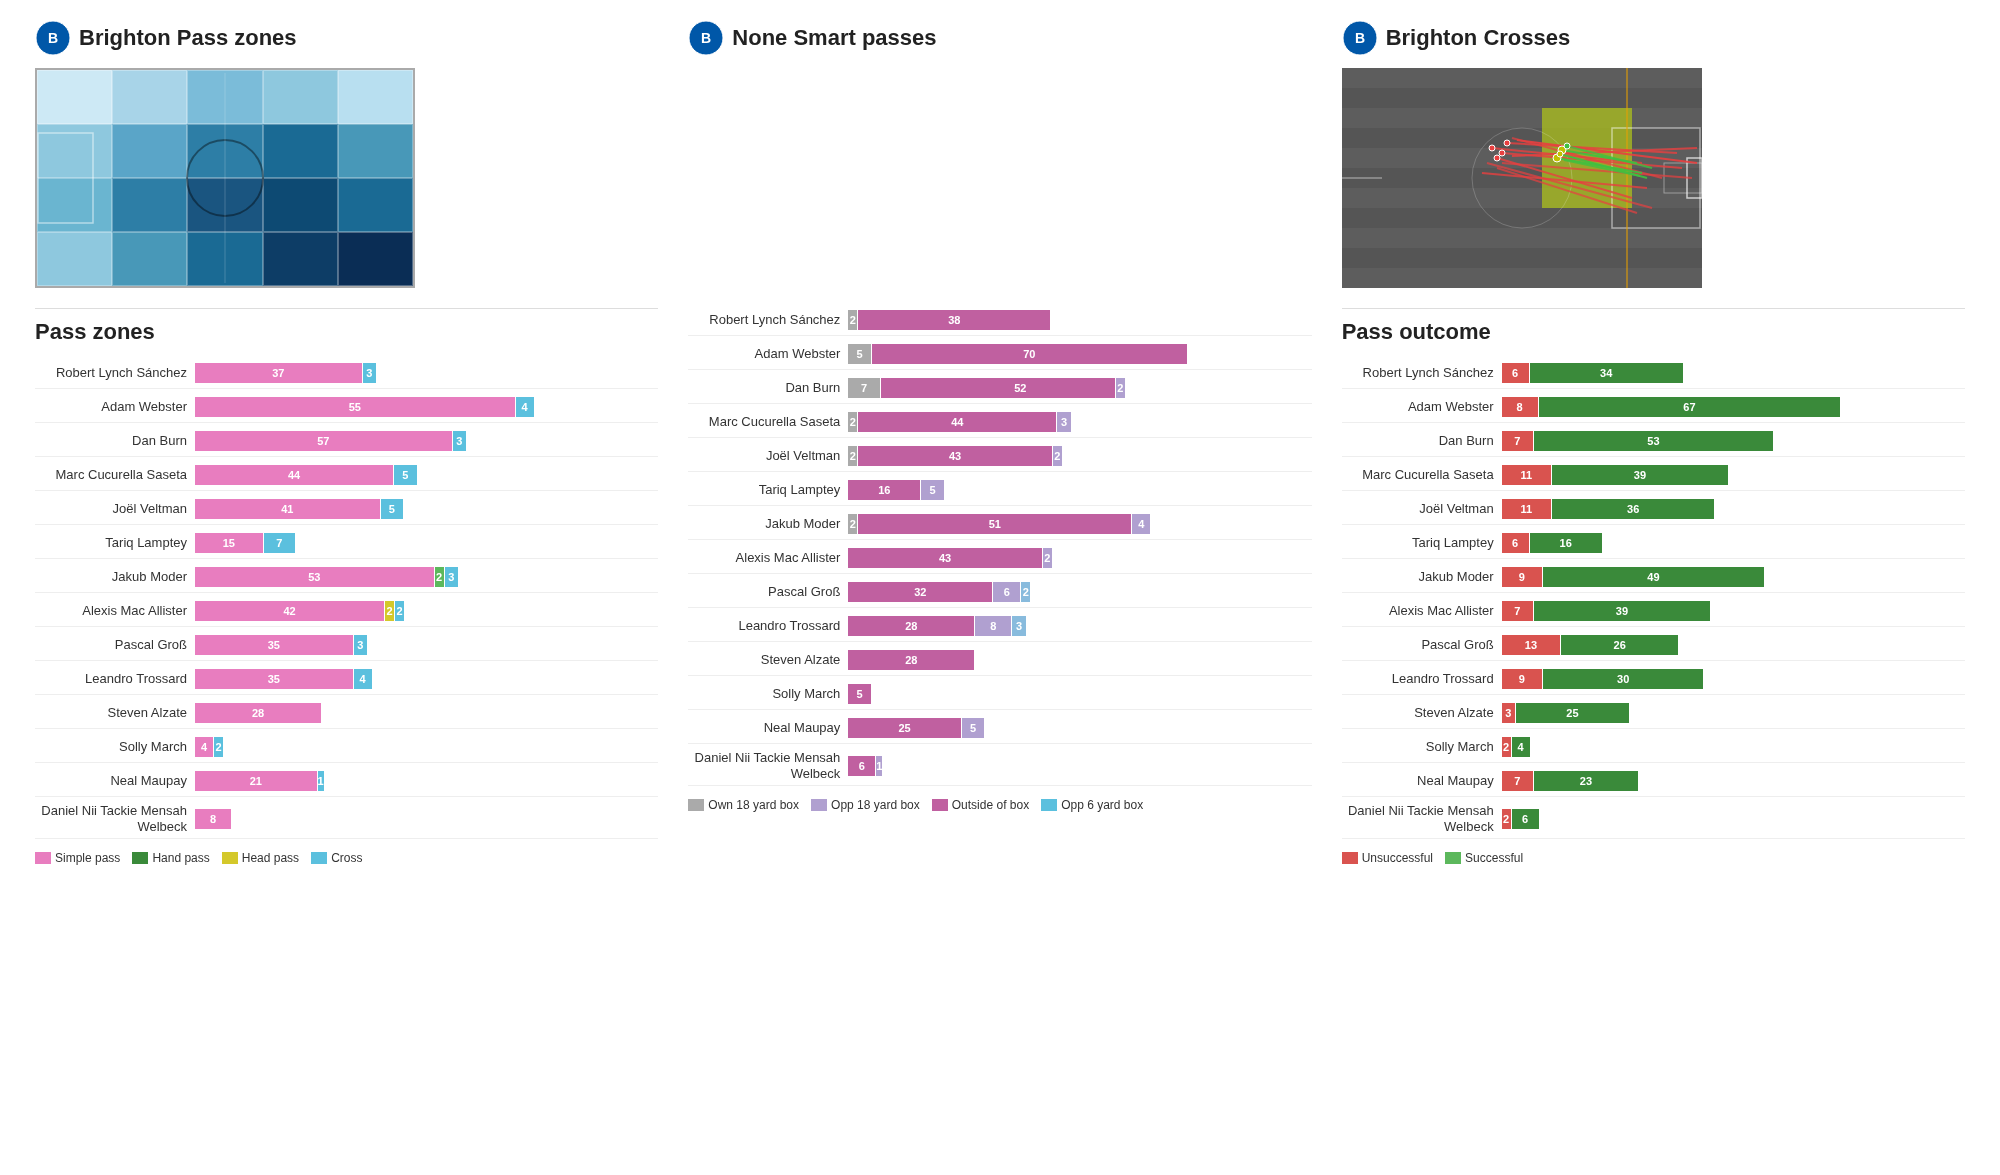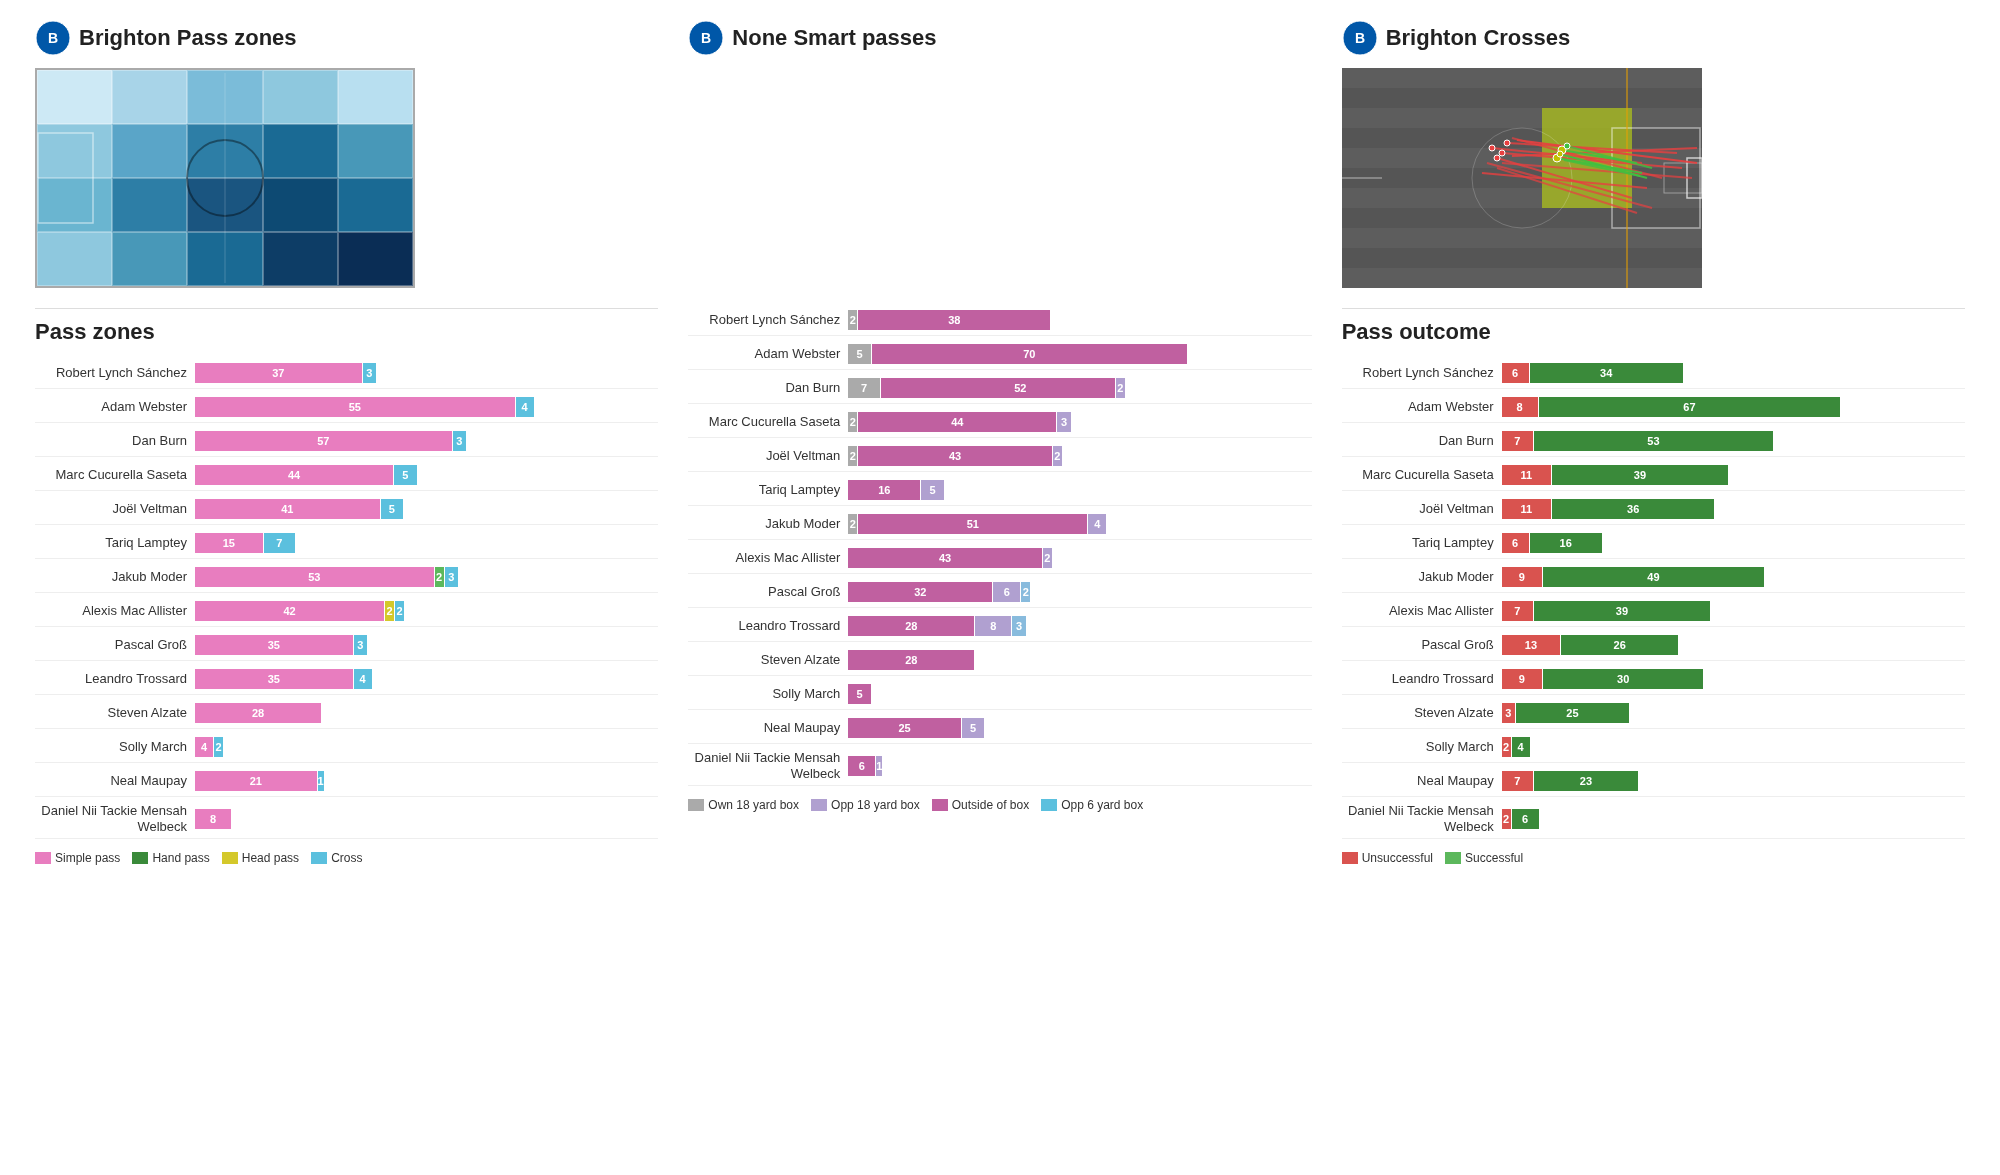--- a/index.html
+++ b/index.html
@@ -371,21 +371,21 @@
           <div class="chart-label">Tariq Lamptey</div>
           <div class="chart-bars">
             <div class="bar bar-mauve" style="width: 72px;">16</div>
             <div class="bar bar-lavender" style="width: 22.5px;">5</div>
           </div>
         </div>
         <div class="chart-row">
           <div class="chart-label">Jakub Moder</div>
           <div class="chart-bars">
             <div class="bar bar-gray" style="width: 9px;">2</div>
-            <div class="bar bar-mauve" style="width: 229px;">51</div>
+            <div class="bar bar-mauve" style="width: 273px;">51</div>
             <div class="bar bar-lavender" style="width: 18px;">4</div>
           </div>
         </div>
         <div class="chart-row">
           <div class="chart-label">Alexis Mac Allister</div>
           <div class="chart-bars">
             <div class="bar bar-mauve" style="width: 193.5px;">43</div>
             <div class="bar bar-lavender" style="width: 9px;">2</div>
           </div>
         </div>

